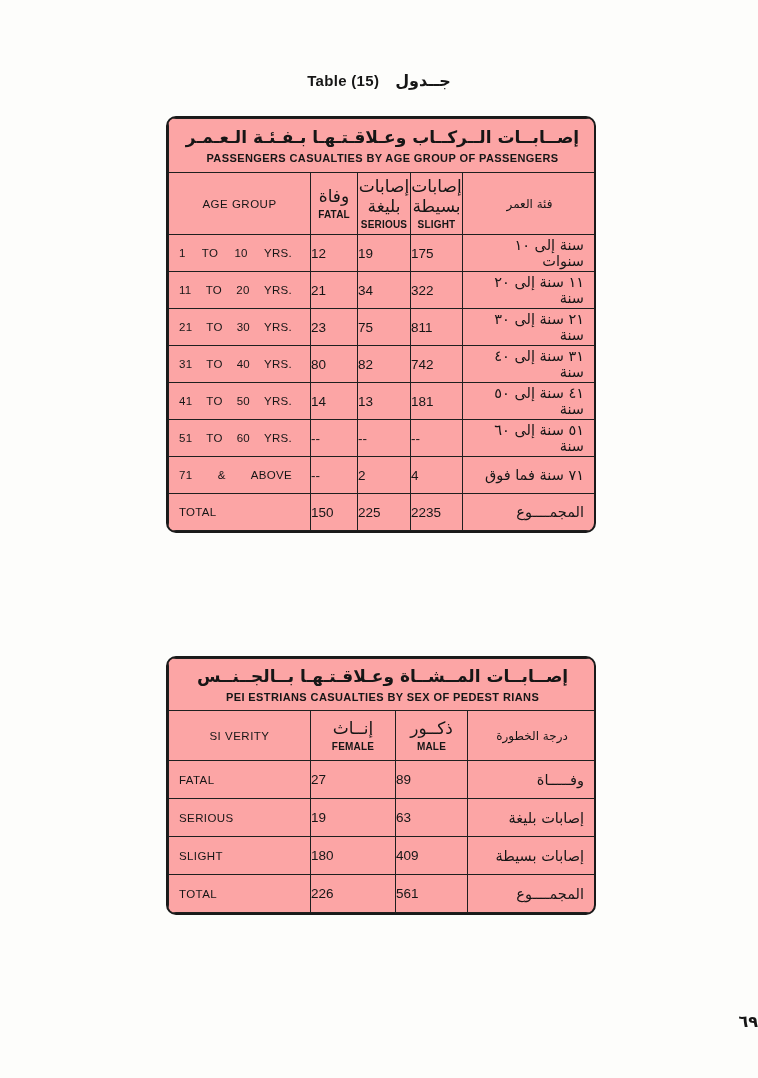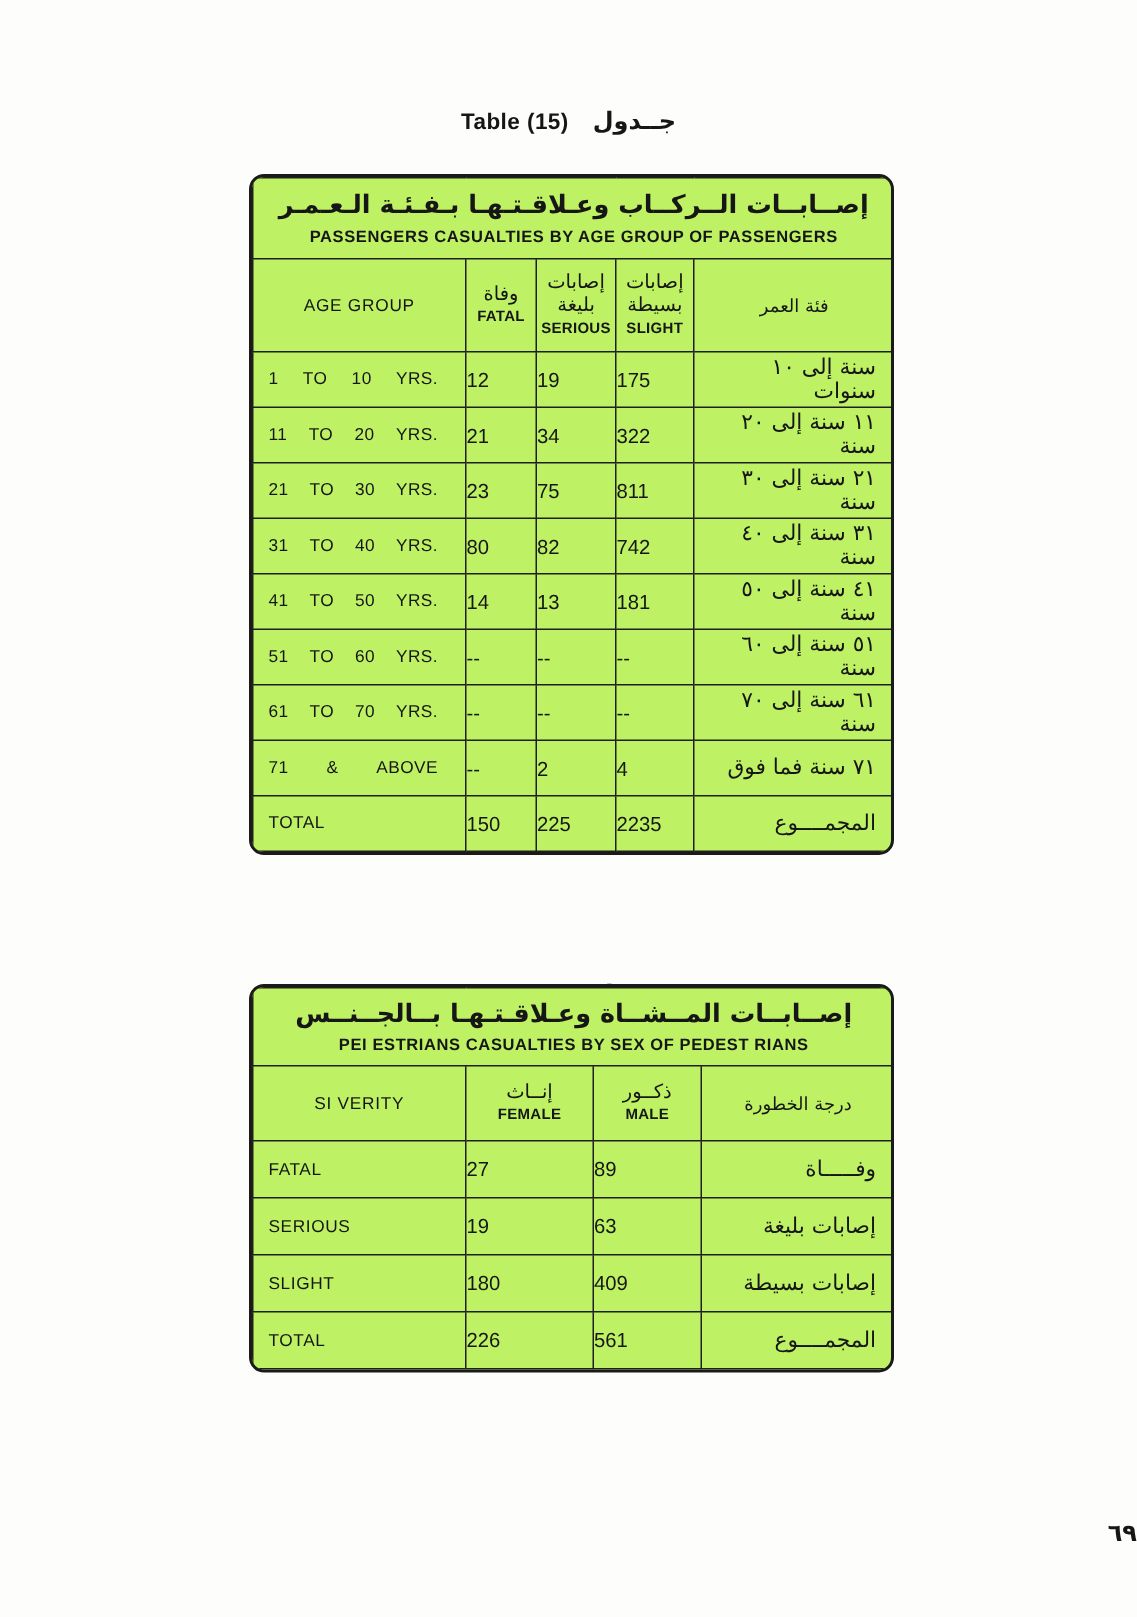--- a/index.html
+++ b/index.html
@@ -19,21 +19,21 @@
   }
   #cap15 { top: 71px; }
   #cap16 { top: 653px; }
   .cap-ar {
     font-family: "DejaVu Sans", "Liberation Sans", sans-serif;
     font-size: 16px; font-weight: bold; margin-left: 16px;
   }
   .tbl-wrap {
     position: absolute; left: 166px; width: 430px;
     border: 2px solid #1a1a1a; border-radius: 10px;
-    overflow: hidden; background: #bef264;
+    overflow: hidden; background: #fca5a5;
   }
   #wrap15 { top: 116px; }
   #wrap16 { top: 656px; }
   table { border-collapse: collapse; width: 100%; table-layout: fixed; }
   td, th { border: 1.4px solid #1f1f1f; padding: 0; font-weight: normal; }
   .title-row th { padding: 5px 2px; }
   .t-ar {
     font-family: "DejaVu Sans", "Liberation Sans", sans-serif;
     font-size: 17px; font-weight: bold; text-align: center; line-height: 1.25;
   }
@@ -44,21 +44,21 @@
   .t15 .title-row { height: 54px; }
   .t15 .head-row { height: 62px; }
   .t15 tbody tr { height: 37px; }
   .t16 .title-row { height: 52px; }
   .t16 .head-row { height: 50px; }
   .t16 tbody tr { height: 38px; }
   .head-row th { text-align: center; vertical-align: middle; }
   .age-head, .sev-head { font-size: 11.5px; letter-spacing: 0.5px; }
   .h-ar {
     display: block; font-family: "DejaVu Sans", "Liberation Sans", sans-serif;
-    font-size: 13px; line-height: 1.15;
+    font-size: 17px; line-height: 1.15;
   }
   .h-en { display: block; font-size: 10px; font-weight: bold; margin-top: 2px; letter-spacing: 0.2px; }
   .ar-head {
     font-family: "DejaVu Sans", "Liberation Sans", sans-serif;
     font-size: 12px; text-align: center;
   }
   .age-cell { vertical-align: middle; }
   .age-flex {
     display: flex; justify-content: space-between; align-items: center;
     padding: 0 18px 0 10px; font-size: 11.5px; letter-spacing: 0.3px;
@@ -203,34 +203,20 @@
             </div>
           </td>
           <td class="num-cell">--</td>
           <td class="num-cell">--</td>
           <td class="num-cell">--</td>
           <td class="ar-cell" dir="rtl">٥١ سنة إلى ٦٠ سنة</td>
         </tr>
         <tr>
           <td class="age-cell">
             <div class="age-flex">
-              <span>61</span>
-              <span>TO</span>
-              <span>70</span>
-              <span>YRS.</span>
-            </div>
-          </td>
-          <td class="num-cell">--</td>
-          <td class="num-cell">--</td>
-          <td class="num-cell">--</td>
-          <td class="ar-cell" dir="rtl">٦١ سنة إلى ٧٠ سنة</td>
-        </tr>
-        <tr>
-          <td class="age-cell">
-            <div class="age-flex">
               <span>71</span>
               <span>&amp;</span>
               <span>ABOVE</span>
             </div>
           </td>
           <td class="num-cell">--</td>
           <td class="num-cell">2</td>
           <td class="num-cell">4</td>
           <td class="ar-cell" dir="rtl">٧١ سنة  فما فوق</td>
         </tr>

